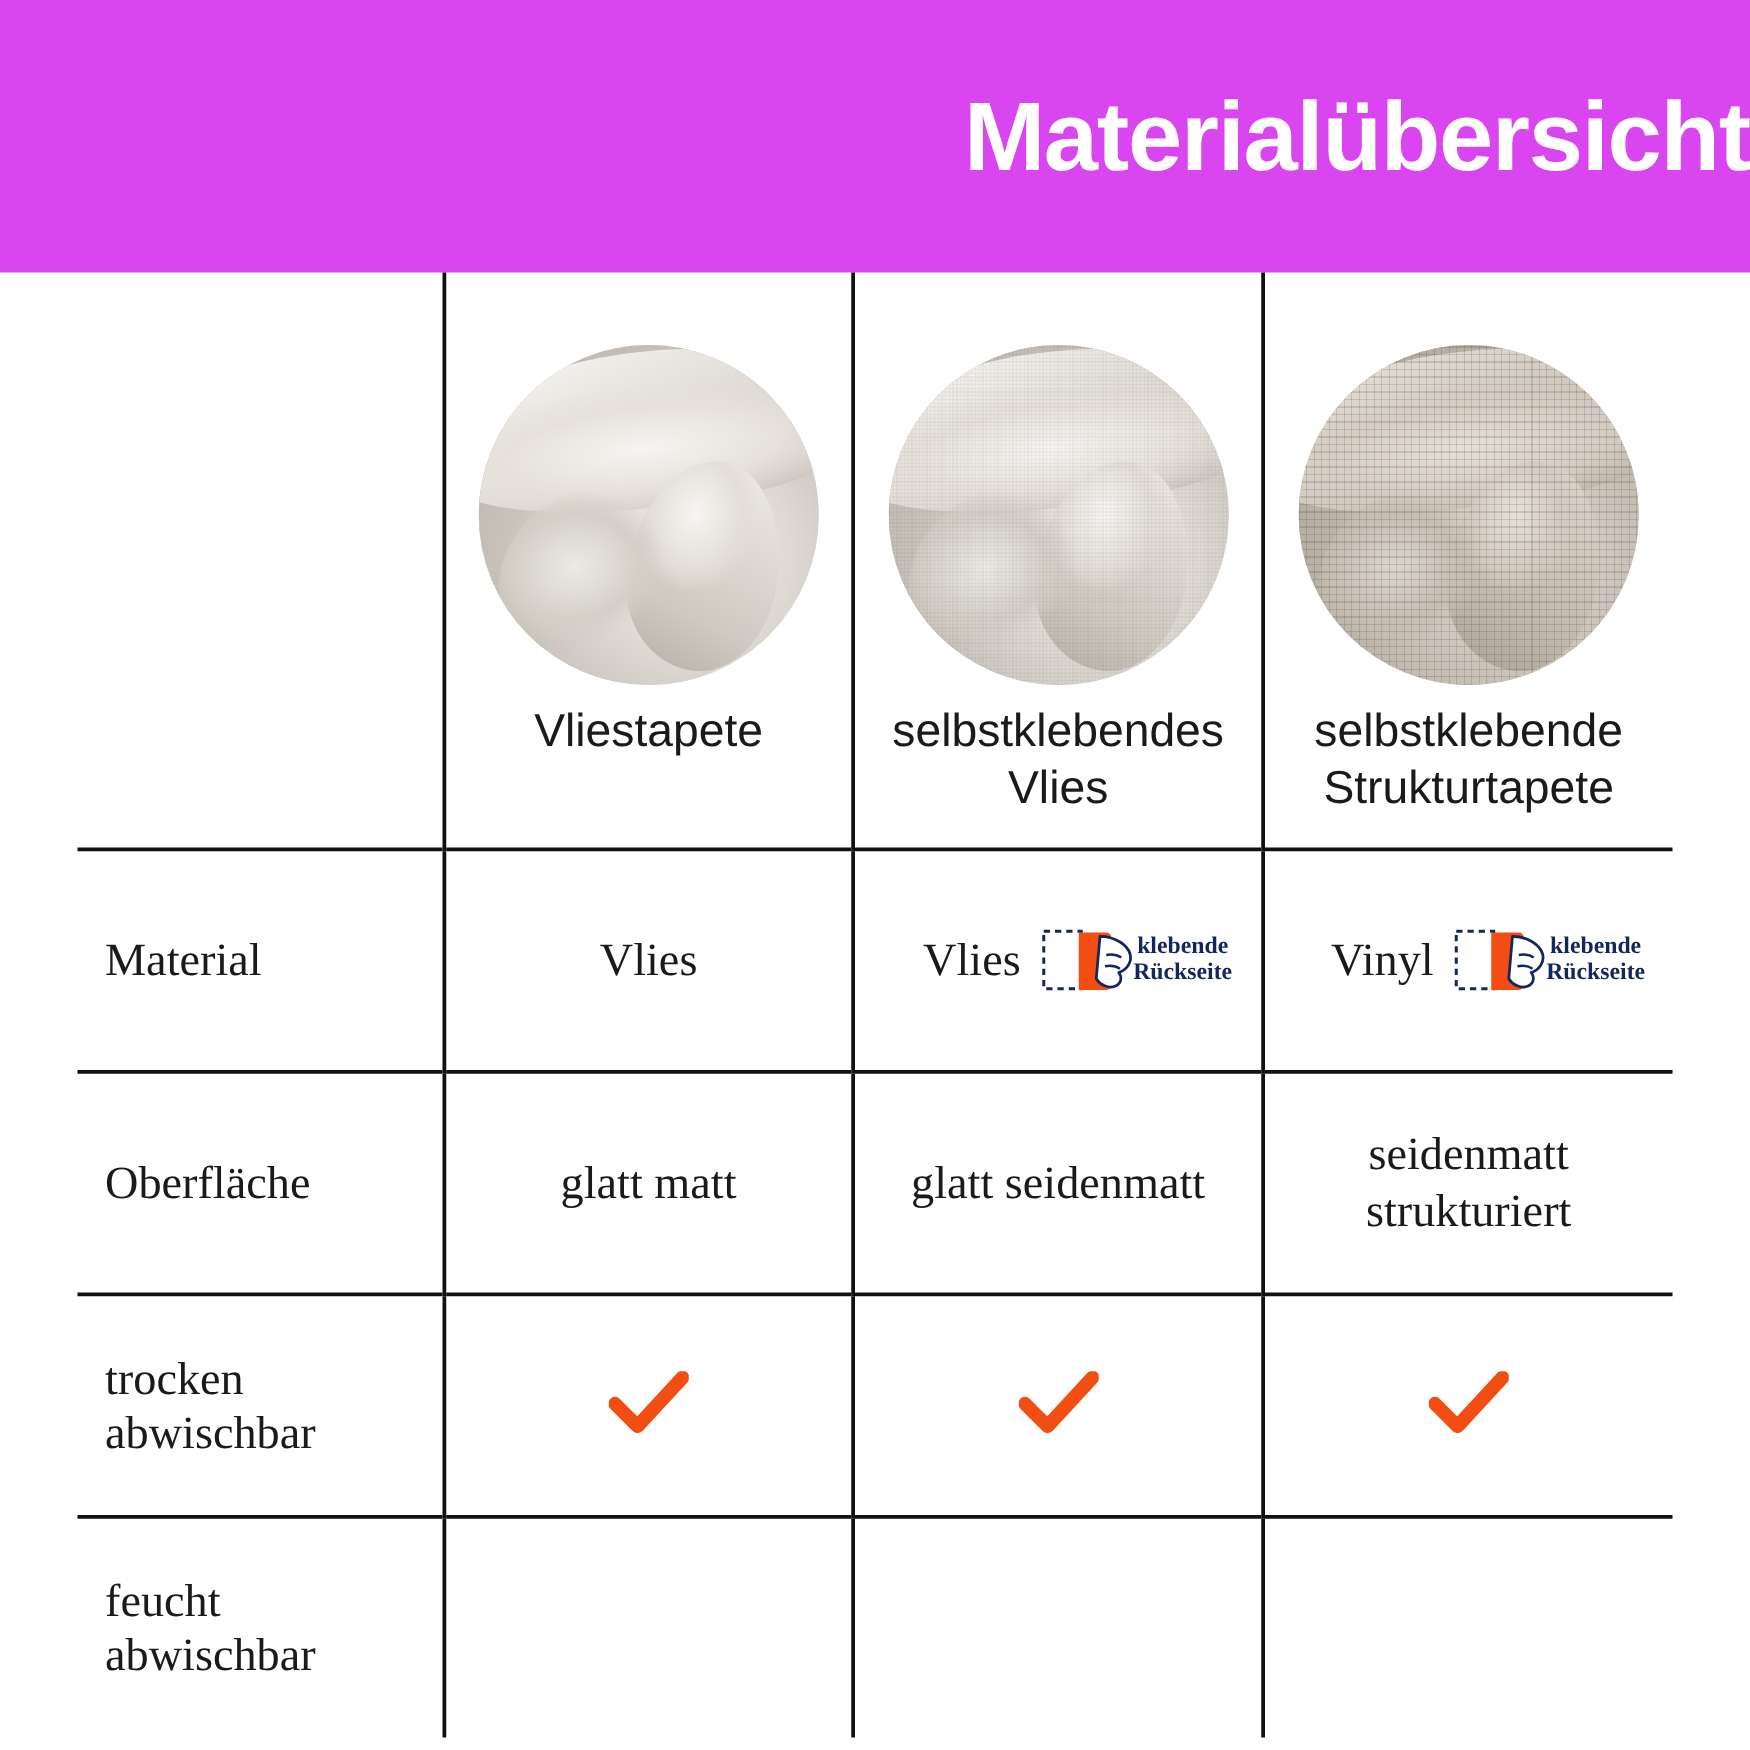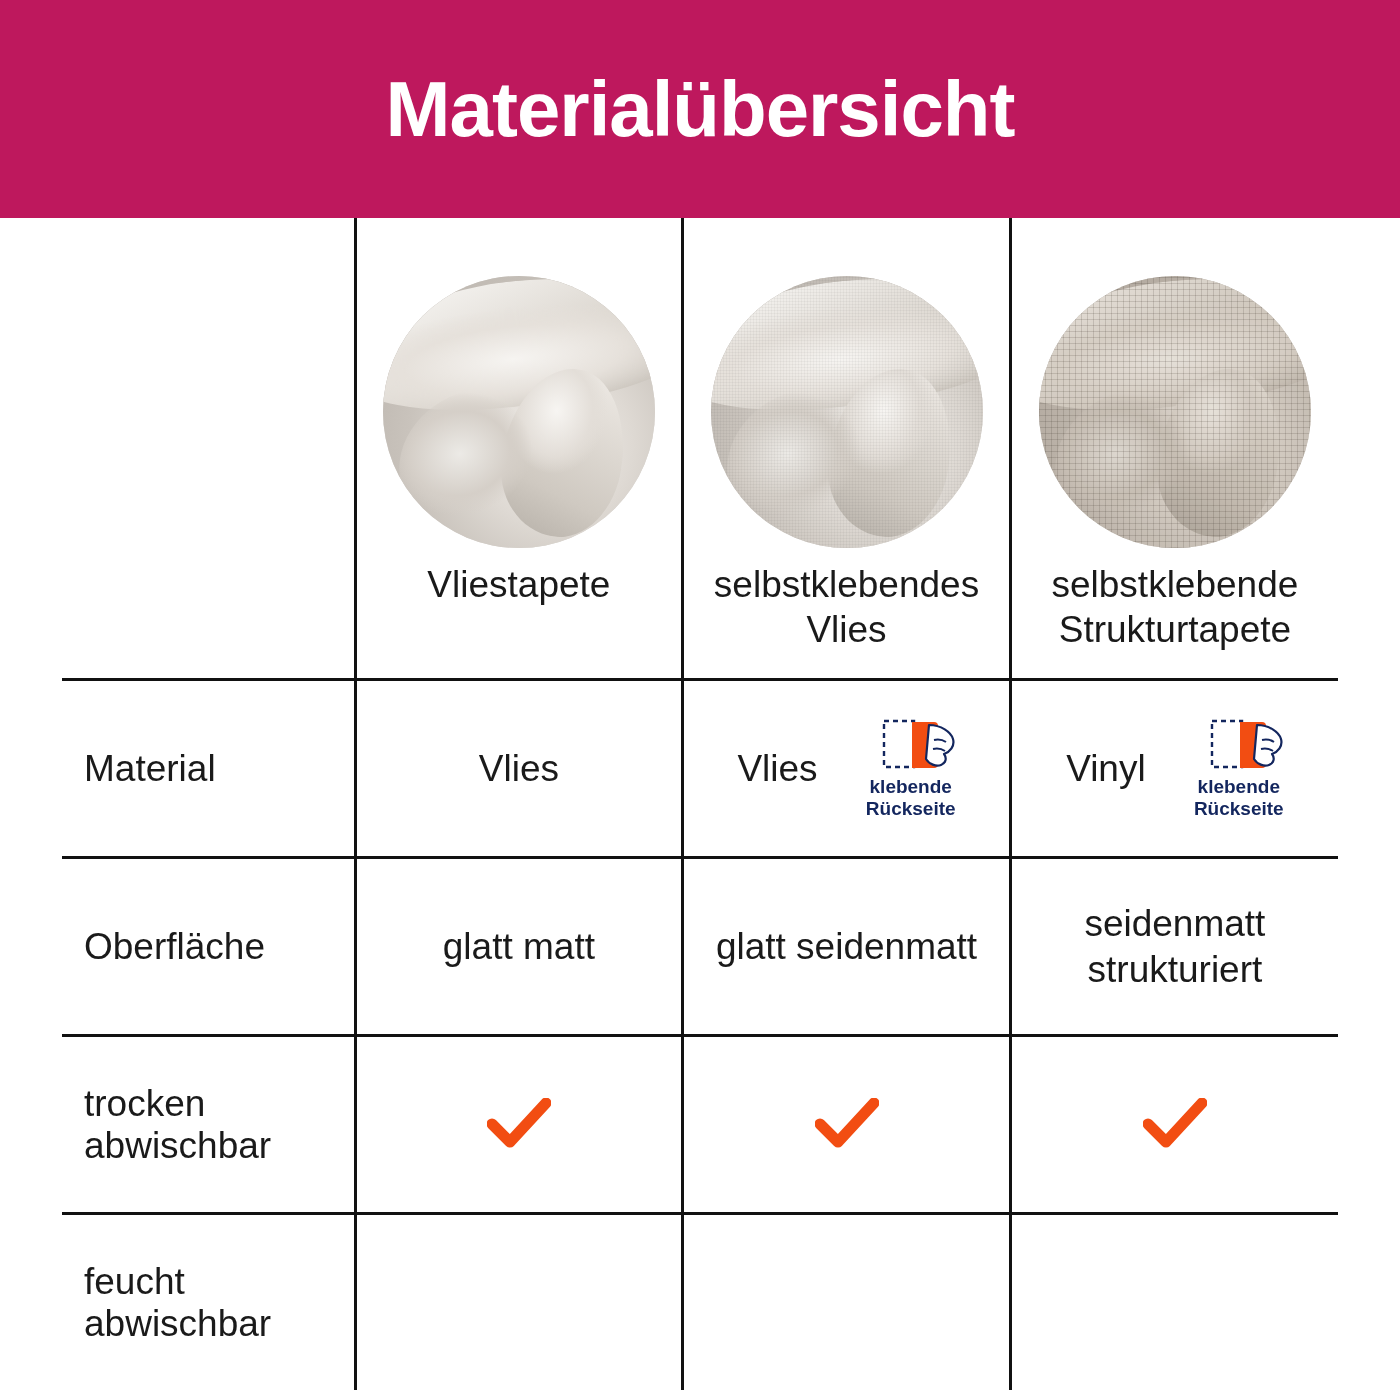--- a/index.html
+++ b/index.html
@@ -12,24 +12,24 @@
     height: 1400px;
     font-family: "Liberation Sans", sans-serif;
     color: #1a1a1a;
     overflow: hidden;
   }
 
   
   .header {
     width: 100%;
     height: 218px;
-    background: #be185d;
+    background: #d946ef;
     display: flex;
     align-items: center;
-    justify-content: center;
+    justify-content: flex-end;
     box-sizing: border-box;
   }
   .header-title {
     color: #ffffff;
     font-size: 78px;
     font-weight: bold;
     letter-spacing: -1px;
     line-height: 1;
     white-space: nowrap;
   }
@@ -143,21 +143,21 @@
     font-size: 37px;
     line-height: 1.22;
     padding: 14px 10px 26px 10px !important;
     vertical-align: top !important;
   }
 
   
   .vsep-left  { border-left: 3px solid #111111 !important; }
 
   
-  .hrule td { border-top: 3px solid #111111 !important; }
+  .hrule td { border-top: 3px solid #111111 !important; font-family: Liberation Serif, serif; }
 
   .row-label {
     text-align: left !important;
     font-size: 37px;
     padding-left: 22px !important;
   }
   .row-value {
     font-size: 37px;
     line-height: 1.24;
     margin-left: 24px;
@@ -168,22 +168,21 @@
     display: flex;
     align-items: center;
     justify-content: center;
     gap: 16px;
     padding: 0 8px;
   }
 
   
   .badge {
     display: inline-flex;
-    flex-direction: column;
-    align-items: flex-end;
+    align-items: flex-start;
     width: 122px;
     flex: 0 0 auto;
   }
   .badge-art {
     width: 74px;
     height: 54px;
     position: relative;
   }
   .badge-text {
     margin-top: 4px;

